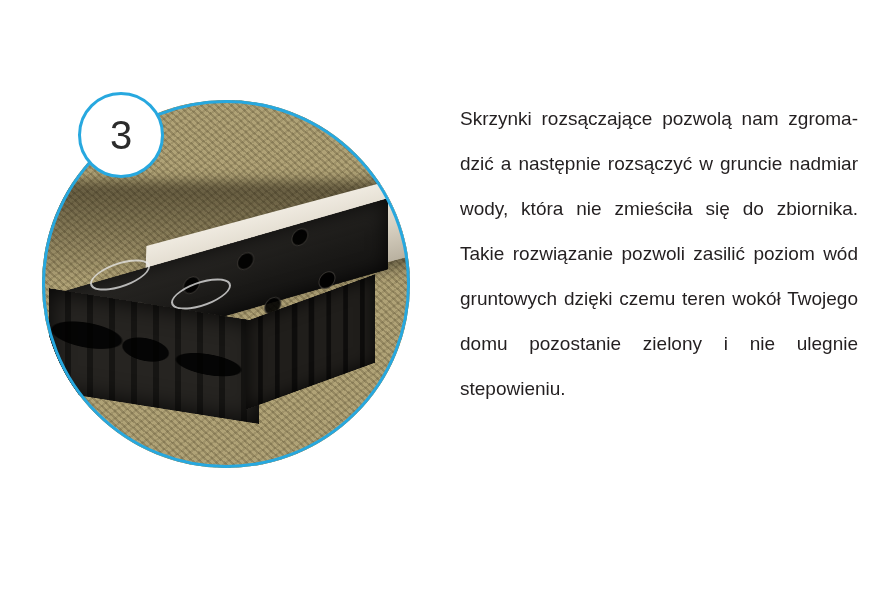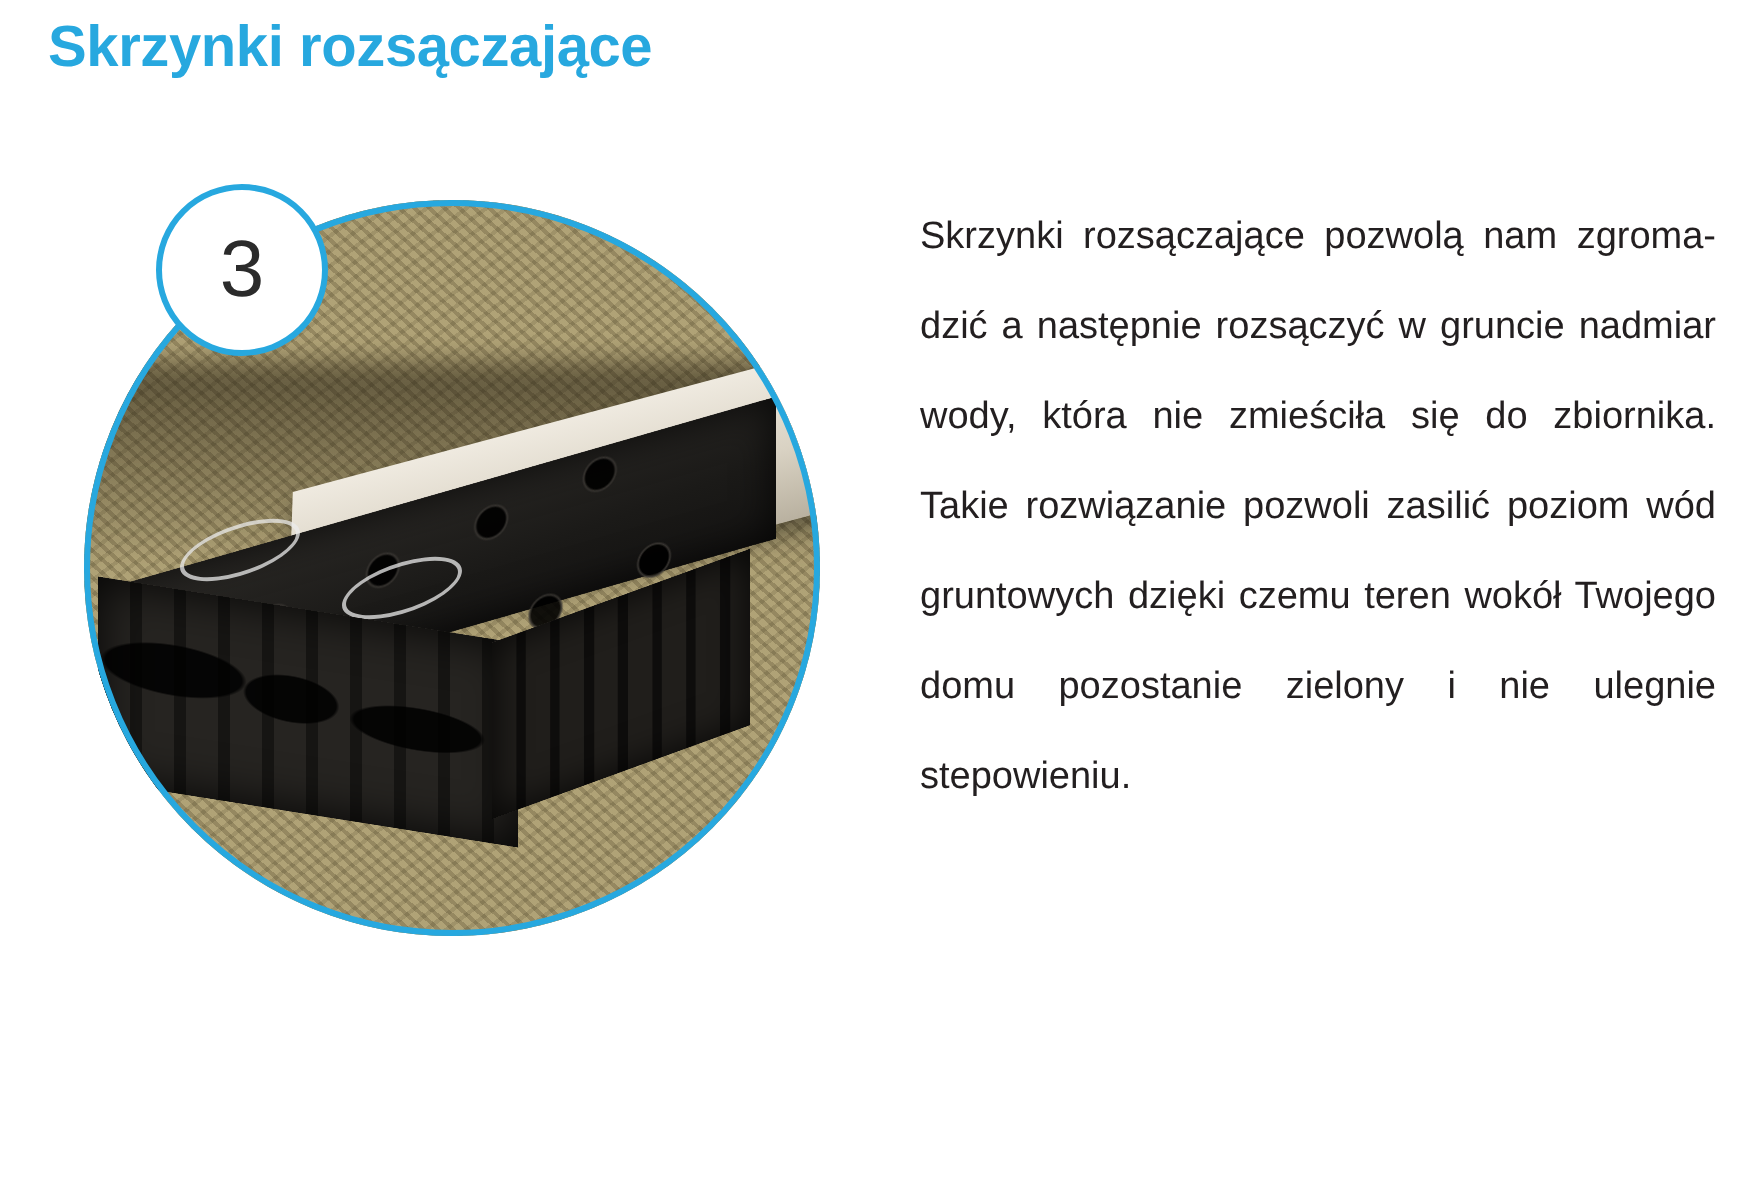--- a/index.html
+++ b/index.html
@@ -224,21 +224,20 @@
   }
   .body-text p {
     margin: 0;
   }
 </style>
 </head>
 <body>
 
 <div class="page">
 
-  <div class="page-title">Skrzynki rozsączające</div>
 
   <div class="figure">
     <div class="photo-circle">
       <div class="soil"></div>
       <div class="soil-texture"></div>
       <div class="trench-shadow"></div>
       <div class="membrane"></div>
       <div class="crate">
         <div class="crate-top"></div>
         <div class="crate-top-holes"></div>

